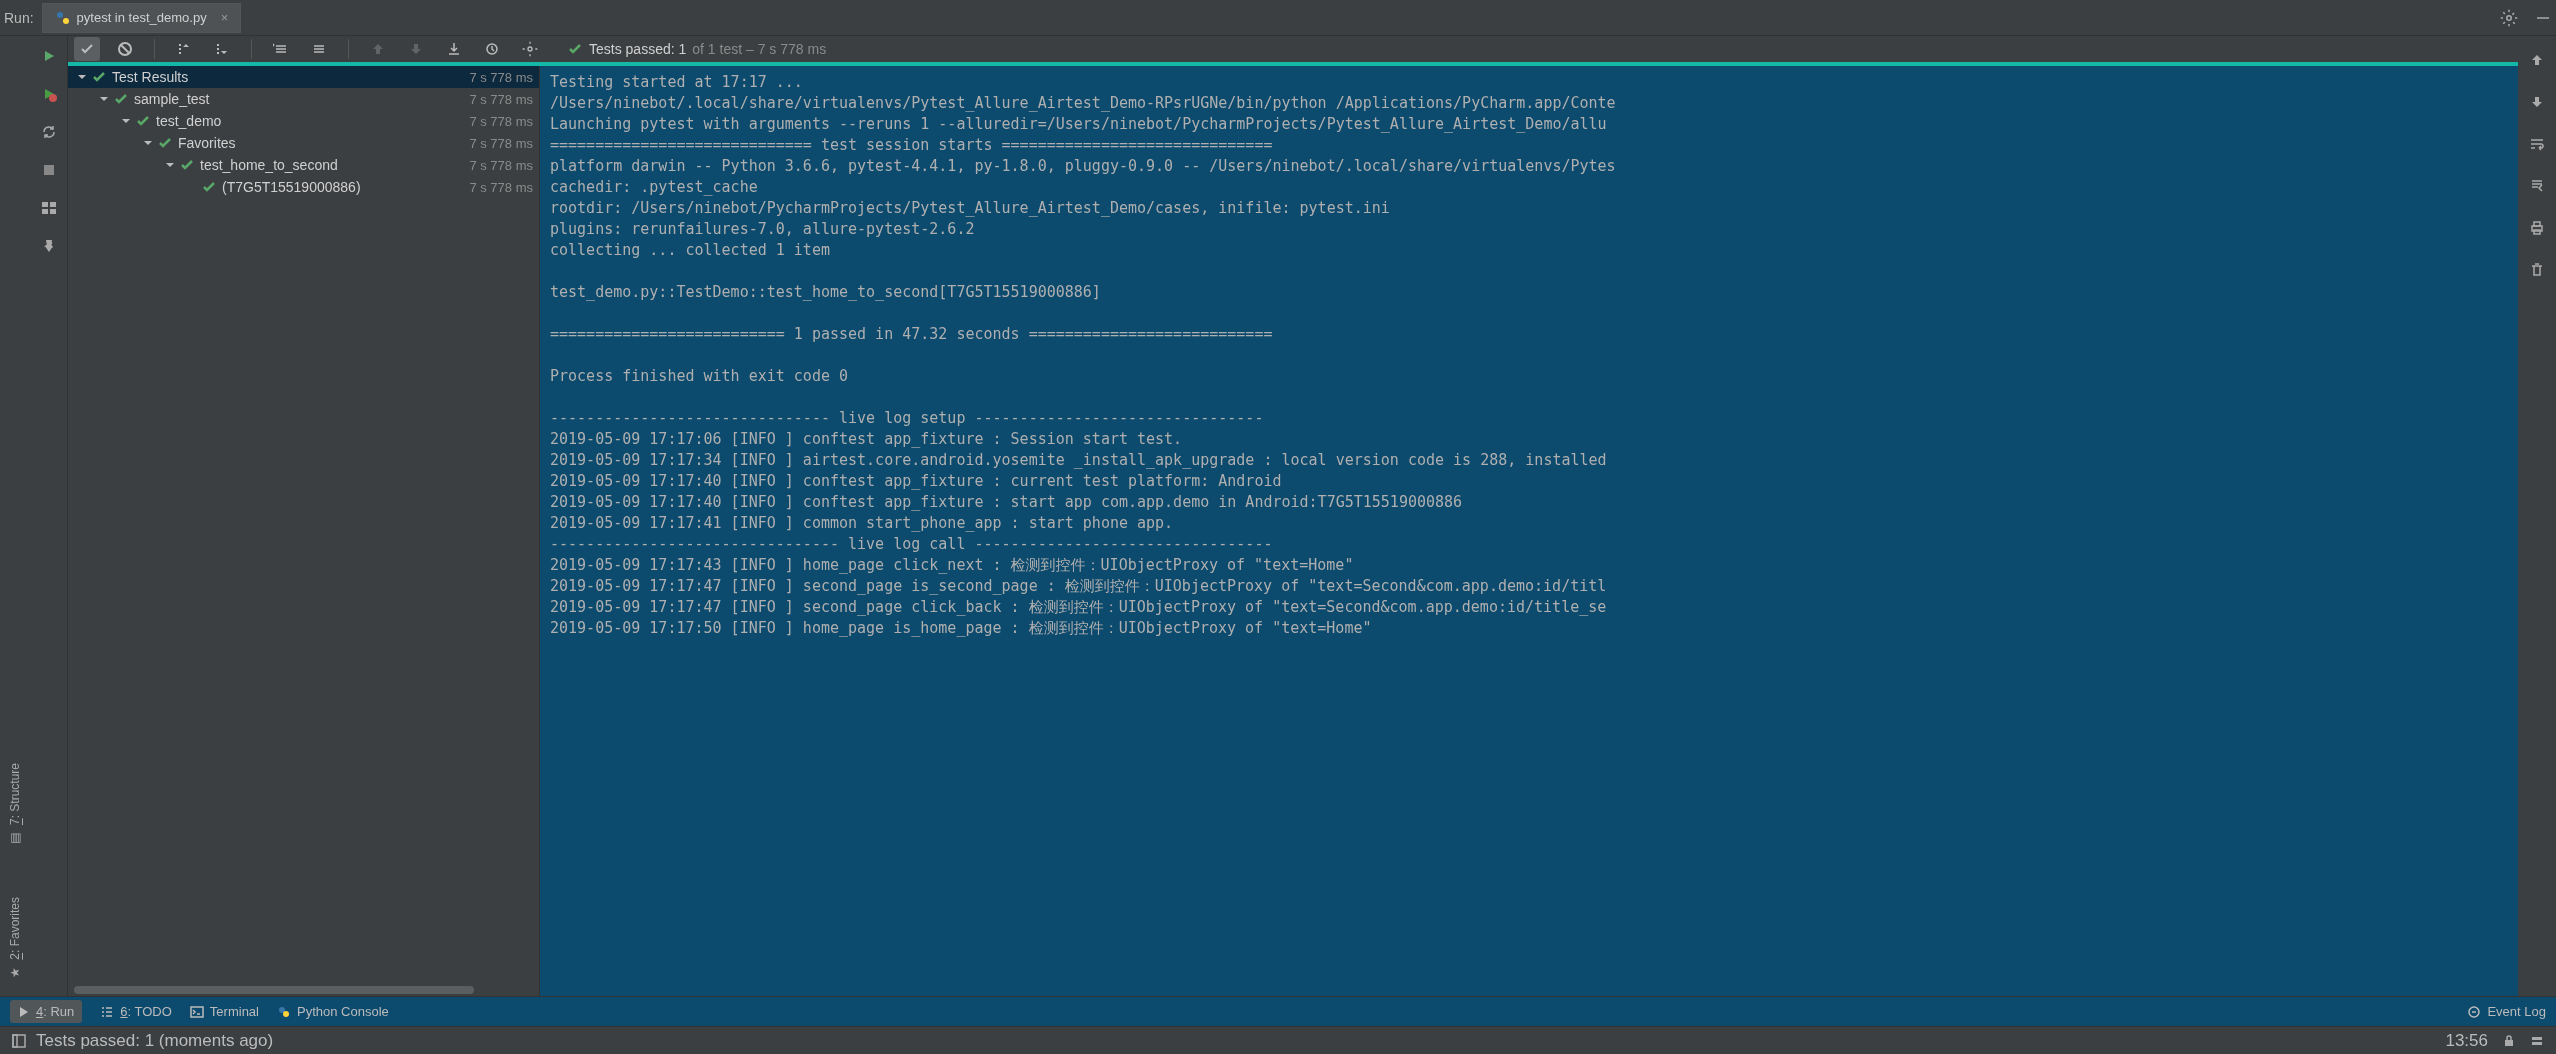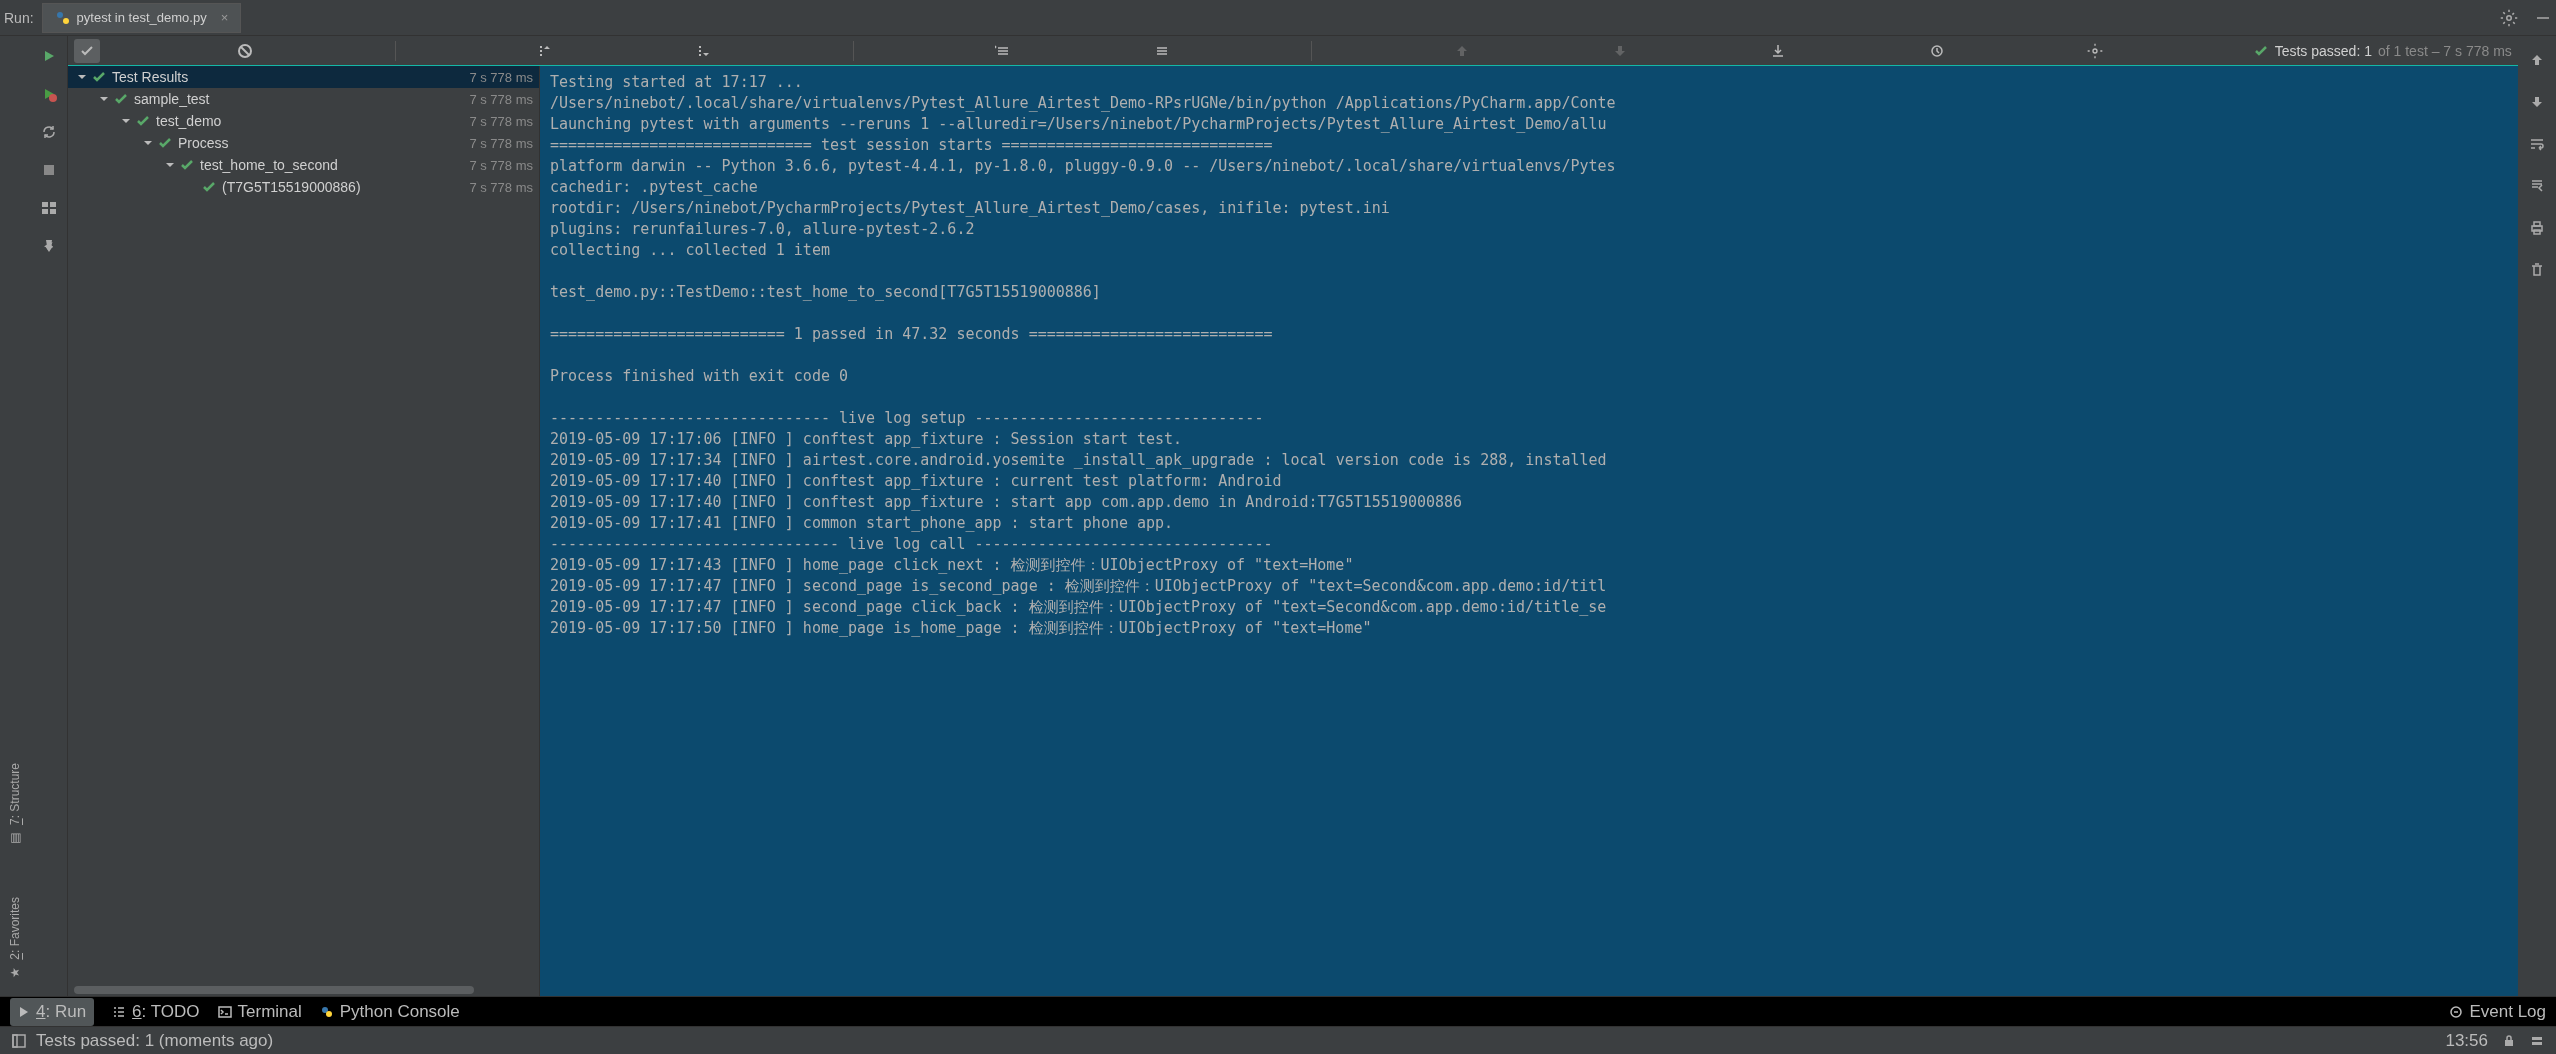--- a/index.html
+++ b/index.html
@@ -92,23 +92,22 @@
   display: flex;
   flex-direction: column;
   min-width: 0;
 }
 .toolbar {
   height: 30px;
   display: flex;
   align-items: center;
   padding: 0 6px;
   background: #3c3f41;
-  border-bottom: 1px solid #14b8a6;
+  border-bottom: 4px solid #14b8a6;
   gap: 12px;
-  justify-content: space-between;
 }
 .tbtn {
   width: 26px; height: 24px;
   display: flex; align-items: center; justify-content: center;
   cursor: pointer;
   border-radius: 3px;
 }
 .tbtn.active { background: #5c5f61; }
 .tsep { width: 1px; height: 20px; background: #555; margin: 0 4px; }
 .status-bar {
@@ -193,27 +192,27 @@
   display: flex;
   flex-direction: column;
   align-items: center;
   padding-top: 10px;
   gap: 14px;
 }
 .right-tool-col .ibtn { width: 28px; height: 28px; display: flex; align-items: center; justify-content: center; cursor: pointer; }
 
 .bottom-bar {
   height: 30px;
-  background: #000000;
+  background: #0c4a6e;
   border-top: 1px solid #323232;
   display: flex;
   align-items: center;
   padding: 6px 10px;
   gap: 18px;
-  font-size: 17px;
+  font-size: 13px;
 }
 .bottom-item {
   display: flex;
   align-items: center;
   gap: 6px;
   cursor: pointer;
   color: #bbb;
 }
 .bottom-item.active { background: #515658; padding: 4px 8px; border-radius: 3px; }
 .bottom-bar-right { margin-left: auto; display: flex; align-items: center; gap: 6px; }
@@ -441,21 +440,21 @@
               <span class="arrow">
                 <svg viewBox="0 0 12 12" fill="#bbb">
                   <path d="M2 4l4 4 4-4z"></path>
                 </svg>
               </span>
               <span class="check-icon">
                 <svg viewBox="0 0 14 14">
                   <path d="M2 7l3 3 7-7" stroke="#59a869" stroke-width="2.5" fill="none"></path>
                 </svg>
               </span>
-              <span class="tree-label">Process</span>
+              <span class="tree-label">Favorites</span>
               <span class="tree-time">7 s 778 ms</span>
             </div>
             <div class="tree-row" style="padding-left: 96px;">
               <span class="arrow">
                 <svg viewBox="0 0 12 12" fill="#bbb">
                   <path d="M2 4l4 4 4-4z"></path>
                 </svg>
               </span>
               <span class="check-icon">
                 <svg viewBox="0 0 14 14">

